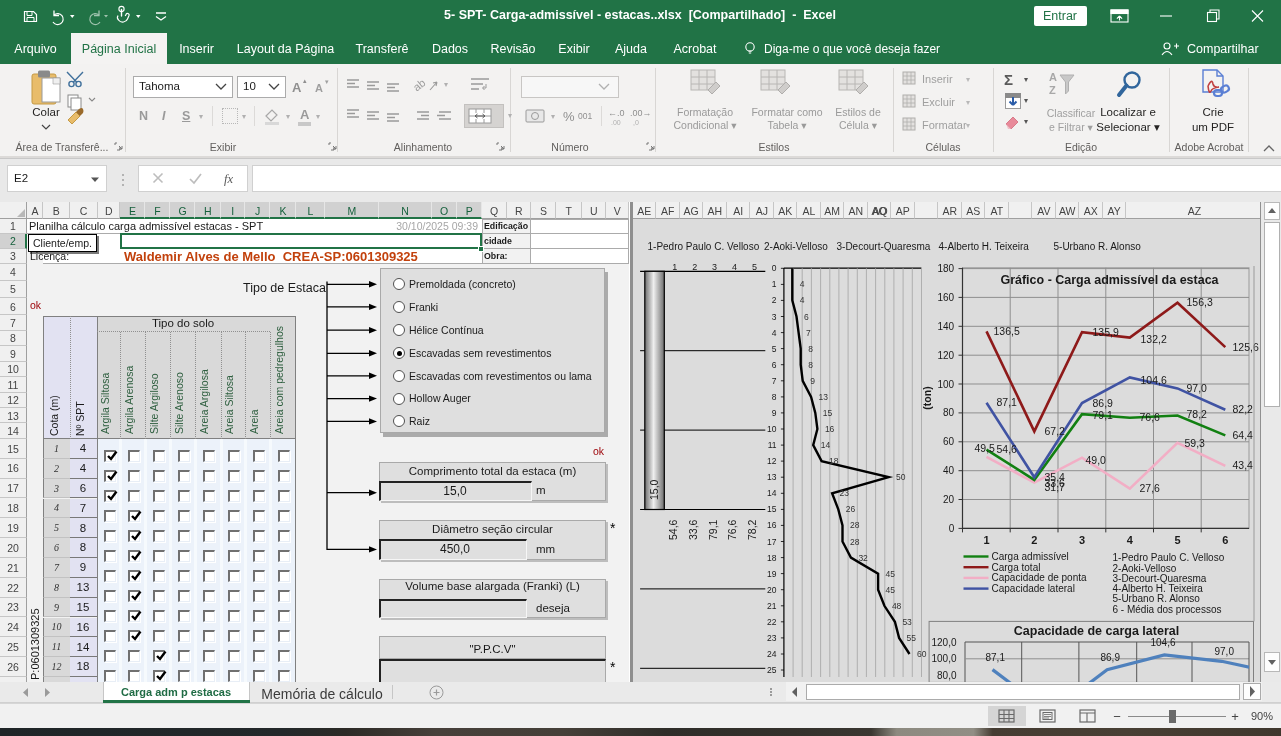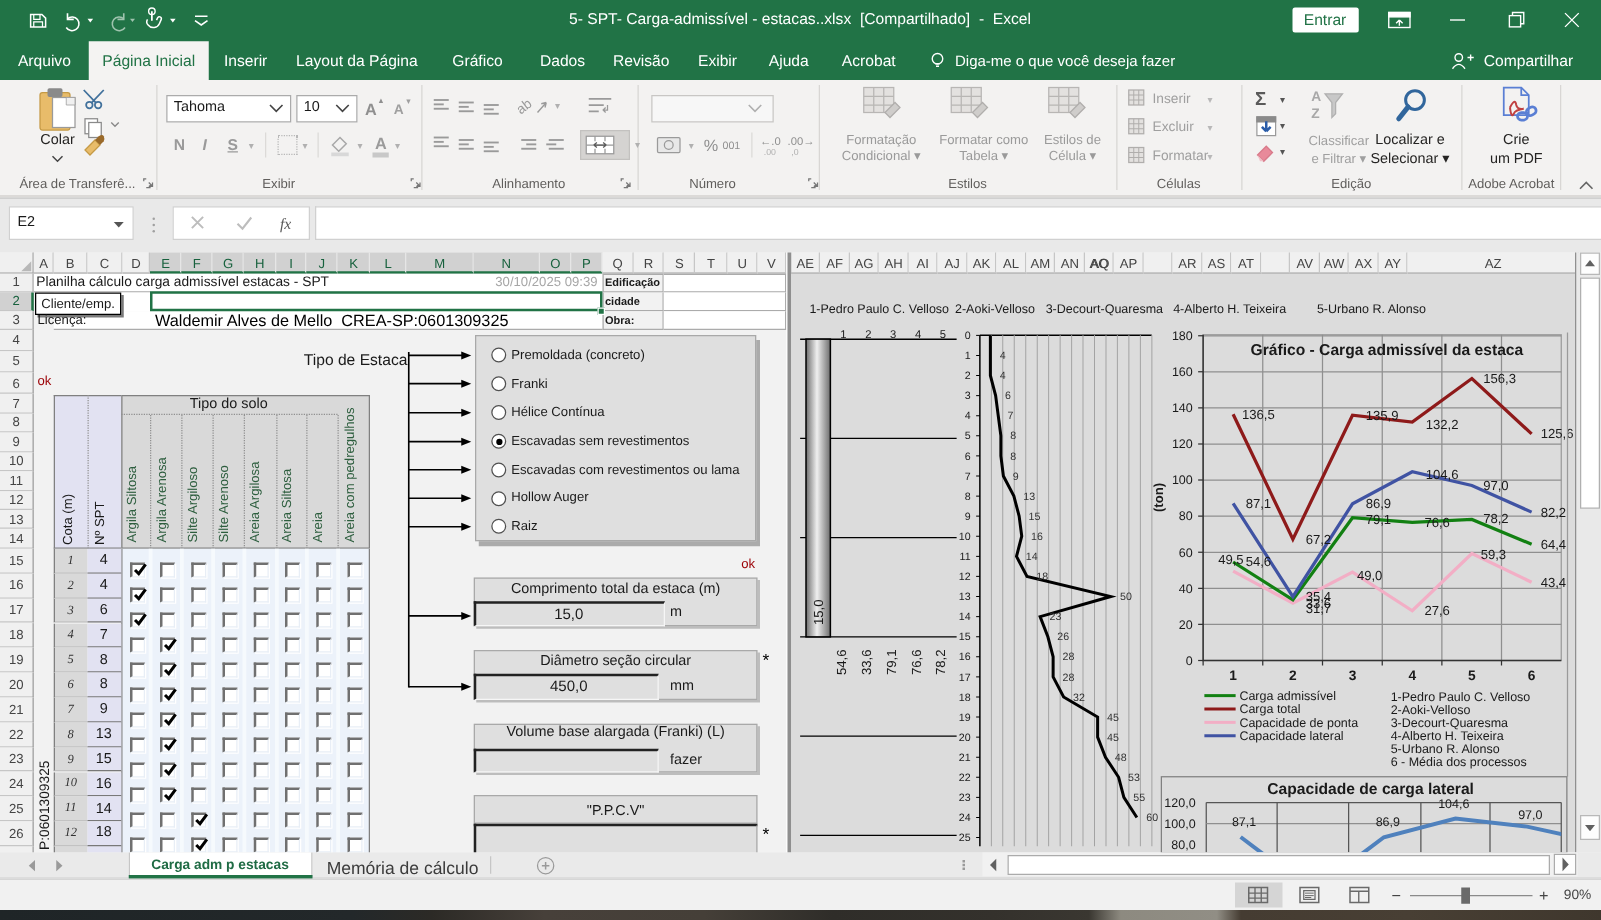--- a/index.html
+++ b/index.html
@@ -24,41 +24,41 @@
 <g stroke="#fff" fill="none" stroke-width="1.4">
  <path d="M121.5 9.5 v6.5" stroke-linecap="round"></path>
  <circle cx="121.5" cy="9" r="2.6" stroke-width="1.1"></circle>
  <path d="M118 15.5 q-1.5 2.5 .5 4.5 q2 2.5 5 2 q3 -.5 4 -3 l1.5 -3.5 q.5 -1.5 -1 -2 q-1.5 -.5 -2 1 l-.8 1.6" stroke-width="1.2"></path>
 </g>
 <path d="M136 15 l4.5 0 l-2.25 3 z" fill="#fff"></path>
 <g stroke="#fff" fill="none" stroke-width="1.3">
       <path d="M156 13 h10 m-10 3.5 l5 3.5 l5 -3.5" fill="none"></path>
     </g>
 </svg>
-<div class="t" style="font-size:12.5px;color:#fff;font-weight:normal;top:8.8px;left:640px;transform:translateX(-50%);">5- SPT- Carga-admissível - estacas..xlsx  [Compartilhado]  -  Excel</div>
+<div class="t" style="font-size:12.5px;color:#fff;font-weight:bold;top:8.8px;left:640px;transform:translateX(-50%);">5- SPT- Carga-admissível - estacas..xlsx  [Compartilhado]  -  Excel</div>
 <div class="a" style="left:1034px;top:6px;width:53px;height:20px;background:#fff;border-radius:2px;"></div>
 <div class="t" style="font-size:12.5px;color:#217346;font-weight:normal;top:9.8px;left:1060px;transform:translateX(-50%);">Entrar</div>
 <svg style="left:1100px;top:0px" width="181" height="32" viewBox="0 0 181 32">
 <g stroke="#fff" fill="none" stroke-width="1.1">
  <rect x="11" y="10" width="17" height="12"></rect>
       <rect x="11" y="10" width="17" height="3.5" fill="#fff"></rect>
  <path d="M19.5 20.5 v-4.5 m0 0 l-2.6 2.6 m2.6 -2.6 l2.6 2.6"></path>
  <path d="M60 16 h12"></path>
  <rect x="107.5" y="12.5" width="9" height="9"></rect>
       <path d="M110 12.5 v-2.5 h9 v9 h-2.5"></path>
  <path d="M152 10.5 l11 11 m0 -11 l-11 11"></path>
 </g>
   </svg>
 <div class="a" style="left:0px;top:32px;width:1281px;height:32px;background:#217346;"></div>
 <div class="a" style="left:71px;top:33px;width:96px;height:31px;background:#f4f3f2;"></div>
 <div class="t" style="font-size:12.5px;color:#fff;font-weight:normal;top:42.8px;left:35.5px;transform:translateX(-50%);">Arquivo</div>
 <div class="t" style="font-size:12.5px;color:#217346;font-weight:normal;top:42.8px;left:119px;transform:translateX(-50%);">Página Inicial</div>
 <div class="t" style="font-size:12.5px;color:#fff;font-weight:normal;top:42.8px;left:196.5px;transform:translateX(-50%);">Inserir</div>
 <div class="t" style="font-size:12.5px;color:#fff;font-weight:normal;top:42.8px;left:285.5px;transform:translateX(-50%);">Layout da Página</div>
-<div class="t" style="font-size:12.5px;color:#fff;font-weight:normal;top:42.8px;left:382px;transform:translateX(-50%);">Gráfico</div>
+<div class="t" style="font-size:12.5px;color:#fff;font-weight:normal;top:42.8px;left:382px;transform:translateX(-50%);">Transferê</div>
 <div class="t" style="font-size:12.5px;color:#fff;font-weight:normal;top:42.8px;left:450px;transform:translateX(-50%);">Dados</div>
 <div class="t" style="font-size:12.5px;color:#fff;font-weight:normal;top:42.8px;left:513px;transform:translateX(-50%);">Revisão</div>
 <div class="t" style="font-size:12.5px;color:#fff;font-weight:normal;top:42.8px;left:574px;transform:translateX(-50%);">Exibir</div>
 <div class="t" style="font-size:12.5px;color:#fff;font-weight:normal;top:42.8px;left:631px;transform:translateX(-50%);">Ajuda</div>
 <div class="t" style="font-size:12.5px;color:#fff;font-weight:normal;top:42.8px;left:695px;transform:translateX(-50%);">Acrobat</div>
 <svg style="left:741px;top:40px" width="18" height="18" viewBox="0 0 18 18">
 <g stroke="#fff" fill="none" stroke-width="1.1">
 <circle cx="9" cy="7" r="4.2"></circle>
       <path d="M7.3 11 h3.4 M7.8 13 h2.4"></path>
     </g>
@@ -514,21 +514,21 @@
 <div class="t" style="font-size:8.8px;color:#1a1a1a;font-weight:bold;top:222.1px;left:484px;">Edificação</div>
 <div class="t" style="font-size:8.8px;color:#1a1a1a;font-weight:bold;top:237.1px;left:484px;">cidade</div>
 <div class="t" style="font-size:8.8px;color:#1a1a1a;font-weight:bold;top:252.1px;left:484px;">Obra:</div>
 <div class="t" style="font-size:11px;color:#1a1a1a;font-weight:normal;top:221.0px;left:29px;">Planilha cálculo carga admissível estacas - SPT</div>
 <div class="t" style="font-size:10.5px;color:#a6a6a6;font-weight:normal;top:221.2px;right:803px;">30/10/2025 09:39</div>
 <div class="a" style="left:119.5px;top:232.5px;width:362px;height:16.5px;border:2px solid #217346;background:#fff;"></div>
 <div class="a" style="left:478px;top:245.5px;width:6px;height:6px;background:#217346;border:1px solid #fff;"></div>
 <div class="a" style="left:28px;top:234px;width:69px;height:18px;background:#fff;border:1px solid #000;box-shadow:2px 2px 0 #7a7a7a;"></div>
 <div class="t" style="font-size:10.5px;color:#1a1a1a;font-weight:normal;top:237.8px;left:33px;">Cliente/emp.</div>
 <div class="t" style="font-size:10.5px;color:#1a1a1a;font-weight:normal;top:251.2px;left:30px;">Licença:</div>
-<div class="t" style="font-size:13px;color:#000000;font-weight:normal;top:249.5px;left:124px;">Waldemir Alves de Mello  CREA-SP:0601309325</div>
+<div class="t" style="font-size:13px;color:#c2410c;font-weight:bold;top:249.5px;left:124px;">Waldemir Alves de Mello  CREA-SP:0601309325</div>
 <div class="t" style="font-size:10.5px;color:#9c0006;font-weight:normal;top:300.2px;left:30px;">ok</div>
 <div class="t" style="font-size:12.5px;color:#1a1a1a;font-weight:normal;top:282.2px;left:243px;">Tipo de Estaca</div>
 <div class="a" style="left:43px;top:315.5px;width:53.5px;height:123.5px;background:#e2e2f2;border:1px solid #808080;border-right:none;"></div>
 <div class="a" style="left:96.5px;top:315.5px;width:199.5px;height:123.5px;background:#d9d9d9;border:1px solid #808080;"></div>
 <div class="a" style="left:96.5px;top:315.5px;width:173.5px;height:16px;border-bottom:1px dotted #909090;"></div>
 <div class="t" style="font-size:11.5px;color:#1a1a1a;font-weight:normal;top:317.8px;left:183px;transform:translateX(-50%);">Tipo do solo</div>
 <div class="a" style="left:69.5px;top:315.5px;width:1px;height:123.5px;border-left:1px dotted #909090;"></div>
 <div class="a" style="left:120px;top:331.5px;width:1px;height:107.5px;border-left:1px dotted #909090;"></div>
 <div class="a" style="left:145px;top:331.5px;width:1px;height:107.5px;border-left:1px dotted #909090;"></div>
 <div class="a" style="left:170px;top:331.5px;width:1px;height:107.5px;border-left:1px dotted #909090;"></div>
@@ -799,21 +799,21 @@
 <div class="t" style="font-size:12px;color:#1a1a1a;font-weight:normal;top:484.8px;left:455px;transform:translateX(-50%);">15,0</div>
 <div class="t" style="font-size:11.5px;color:#1a1a1a;font-weight:normal;top:485.0px;left:536px;">m</div>
 <div class="a" style="left:378.7px;top:519.8px;width:227.6px;height:39.9px;background:#dfdfdf;border:1px solid #a9a9a9;box-shadow:2px 2px 0 #bdbdbd;"></div>
 <div class="t" style="font-size:11.5px;color:#1a1a1a;font-weight:normal;top:524.2px;left:492.5px;transform:translateX(-50%);">Diâmetro seção circular</div>
 <div class="a" style="left:378.7px;top:539.1999999999999px;width:148px;height:20.5px;background:#dfdfdf;border-top:2px solid #222;border-left:2px solid #222;border-right:1px solid #f6f6f6;border-bottom:1px solid #f6f6f6;"></div>
 <div class="t" style="font-size:12px;color:#1a1a1a;font-weight:normal;top:543.4px;left:455px;transform:translateX(-50%);">450,0</div>
 <div class="t" style="font-size:11.5px;color:#1a1a1a;font-weight:normal;top:543.7px;left:536px;">mm</div>
 <div class="a" style="left:378.7px;top:579.3px;width:227.6px;height:39.099999999999994px;background:#dfdfdf;border:1px solid #a9a9a9;box-shadow:2px 2px 0 #bdbdbd;"></div>
 <div class="t" style="font-size:11.5px;color:#1a1a1a;font-weight:normal;top:581px;left:492.5px;transform:translateX(-50%);">Volume base alargada (Franki) (L)</div>
 <div class="a" style="left:378.7px;top:599.0px;width:148px;height:19.4px;background:#dfdfdf;border-top:2px solid #222;border-left:2px solid #222;border-right:1px solid #f6f6f6;border-bottom:1px solid #f6f6f6;"></div>
-<div class="t" style="font-size:11.5px;color:#1a1a1a;font-weight:normal;top:603.0px;left:536px;">fazer</div>
+<div class="t" style="font-size:11.5px;color:#1a1a1a;font-weight:normal;top:603.0px;left:536px;">deseja</div>
 <div class="t" style="font-size:14px;color:#000;font-weight:normal;top:521.0px;left:610px;">*</div>
 <div class="t" style="font-size:14px;color:#000;font-weight:normal;top:660.0px;left:610px;">*</div>
 <div class="a" style="left:378.7px;top:636px;width:227.6px;height:23px;background:#dfdfdf;border:1px solid #a9a9a9;"></div>
 <div class="t" style="font-size:11.5px;color:#1a1a1a;font-weight:normal;top:644.2px;left:492.5px;transform:translateX(-50%);">"P.P.C.V"</div>
 <div class="a" style="left:378.7px;top:659px;width:227.6px;height:23px;background:#dfdfdf;border-top:2px solid #222;border-left:2px solid #222;border-right:1px solid #a9a9a9;"></div>
 <div class="t" style="font-size:11.5px;color:#9c0006;font-weight:bold;top:665.2px;left:492.5px;transform:translateX(-50%);margin-top:27px;">Compressão</div>
 <div class="a" style="left:628.5px;top:202px;width:1.5px;height:480px;background:#fff;"></div>
 <div class="a" style="left:630px;top:202px;width:2.5px;height:480px;background:#8f8f8f;"></div>
 <div class="a" style="left:632.5px;top:219px;width:630.5px;height:463px;background:#dcdcdc;"></div>
 <svg style="left:632.5px;top:219px" width="631" height="463" viewBox="0 0 631 463">

